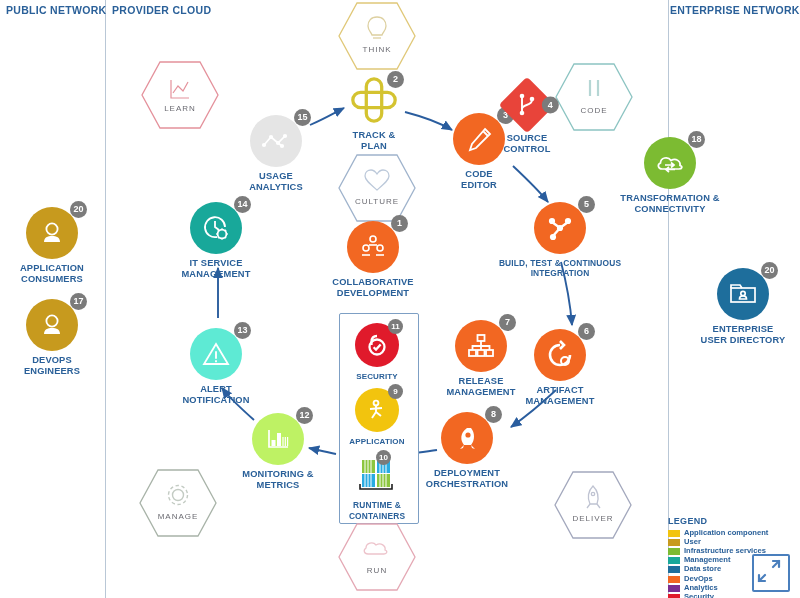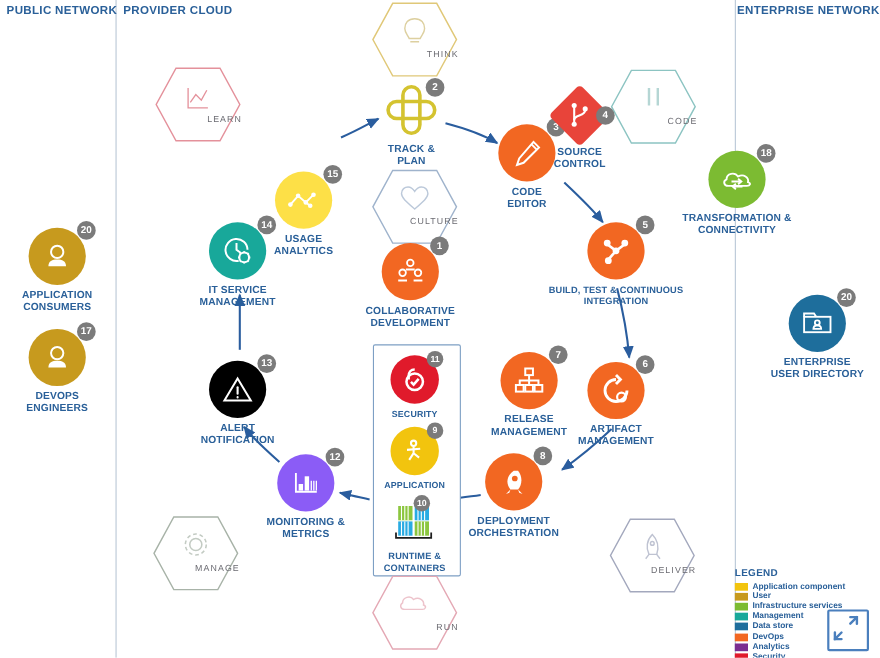--- a/index.html
+++ b/index.html
@@ -21,21 +21,21 @@
          background:#7b7b7b;color:#fff;font-size:9px;font-weight:bold;
          display:flex;align-items:center;justify-content:center;line-height:1;}
   .cap{margin-top:4px;font-size:9.3px;font-weight:bold;color:#2a6099;
        line-height:11px;letter-spacing:.15px;}
   .cap.small{font-size:8.4px;line-height:10px;}
   .node.sm .disc{width:44px;height:44px;}
   .node.sm .badge{width:15px;height:15px;font-size:8px;top:-4px;right:-4px;}
 
   
   .hex{position:absolute;width:80px;height:70px;margin-left:-40px;margin-top:-35px;}
-  .hex .hexlabel{position:absolute;left:0;right:0;bottom:17px;text-align:right;
+  .hex .hexlabel{position:absolute;left:0;right:0;bottom:17px;text-align:center;
                  font-size:8px;color:#6b6b72;letter-spacing:1px;}
   .hex svg{position:absolute;left:0;top:0;}
 
   
   .groupbox{position:absolute;border:1px solid #7d9fc4;background:#fff;border-radius:2px;}
 
   
   .legend{position:absolute;left:668px;top:516px;}
   .legend-title{font-size:9px;font-weight:bold;color:#2a6099;margin-bottom:2px;
                 letter-spacing:.3px;}
@@ -168,21 +168,21 @@
       <svg width="30" height="30" viewBox="0 0 30 30">
           <circle cx="15" cy="11" r="5.6" fill="none" stroke="#fff" stroke-width="1.8"></circle>
           <path d="M7,24 C7,19.5 10.5,18 15,18 C19.5,18 23,19.5 23,24z" fill="#fff"></path>
         </svg>
       <div class="badge">17</div>
     </div>
     <div class="cap">DEVOPS<br>ENGINEERS</div>
   </div>
 
   <div class="node" style="left:276px;top:115px;">
-    <div class="disc" style="background:#fde047;margin-top:41px;">
+    <div class="disc" style="background:#e5e5e5;">
       <svg width="32" height="30" viewBox="0 0 32 30">
           <g stroke="#fff" stroke-width="1.7" fill="none">
             <path d="M4,19 L11,11 L18,17 L25,10"></path>
           </g>
           <g fill="#fff">
             <circle cx="4" cy="19" r="2.1"></circle>
             <circle cx="11" cy="11" r="2.1"></circle>
             <circle cx="18" cy="17" r="2.1"></circle>
             <circle cx="25" cy="10" r="2.1"></circle>
             <circle cx="22" cy="20" r="2.1"></circle>
@@ -360,38 +360,38 @@
         <circle cx="22" cy="16" r="3"></circle>
             <path d="M18,23 L26,23"></path>
           </g>
         </svg>
       <div class="badge">1</div>
     </div>
     <div class="cap">COLLABORATIVE<br>DEVELOPMENT</div>
   </div>
 
   <div class="node" style="left:278px;top:413px;">
-    <div class="disc" style="background:#8b5cf6;">
+    <div class="disc" style="background:#bef264;">
       <svg width="30" height="30" viewBox="0 0 30 30">
           <g fill="none" stroke="#fff" stroke-width="1.7">
             <path d="M6,6 L6,23 L25,23"></path>
           </g>
         <rect x="8.5" y="16" width="4" height="6" fill="#fff"></rect>
           <rect x="14" y="9" width="4" height="13" fill="#fff"></rect>
         <g stroke="#fff" stroke-width="1.2">
             <path d="M20,13 L20,22 M22.3,13 L22.3,22 M24.6,13 L24.6,22"></path>
           </g>
         </svg>
       <div class="badge">12</div>
     </div>
     <div class="cap">MONITORING &amp;<br>METRICS</div>
   </div>
 
   <div class="node" style="left:216px;top:328px;">
-    <div class="disc" style="background:#000000;">
+    <div class="disc" style="background:#5eead4;">
       <svg width="30" height="30" viewBox="0 0 30 30">
           <path d="M15,5 L27,25 L3,25z" fill="none" stroke="#fff" stroke-width="1.8"></path>
         <g stroke="#fff" stroke-width="1.9" stroke-linecap="round">
             <path d="M15,13 L15,19"></path>
             <path d="M15,22 L15,22.4"></path>
           </g>
         </svg>
       <div class="badge">13</div>
     </div>
     <div class="cap">ALERT<br>NOTIFICATION</div>

